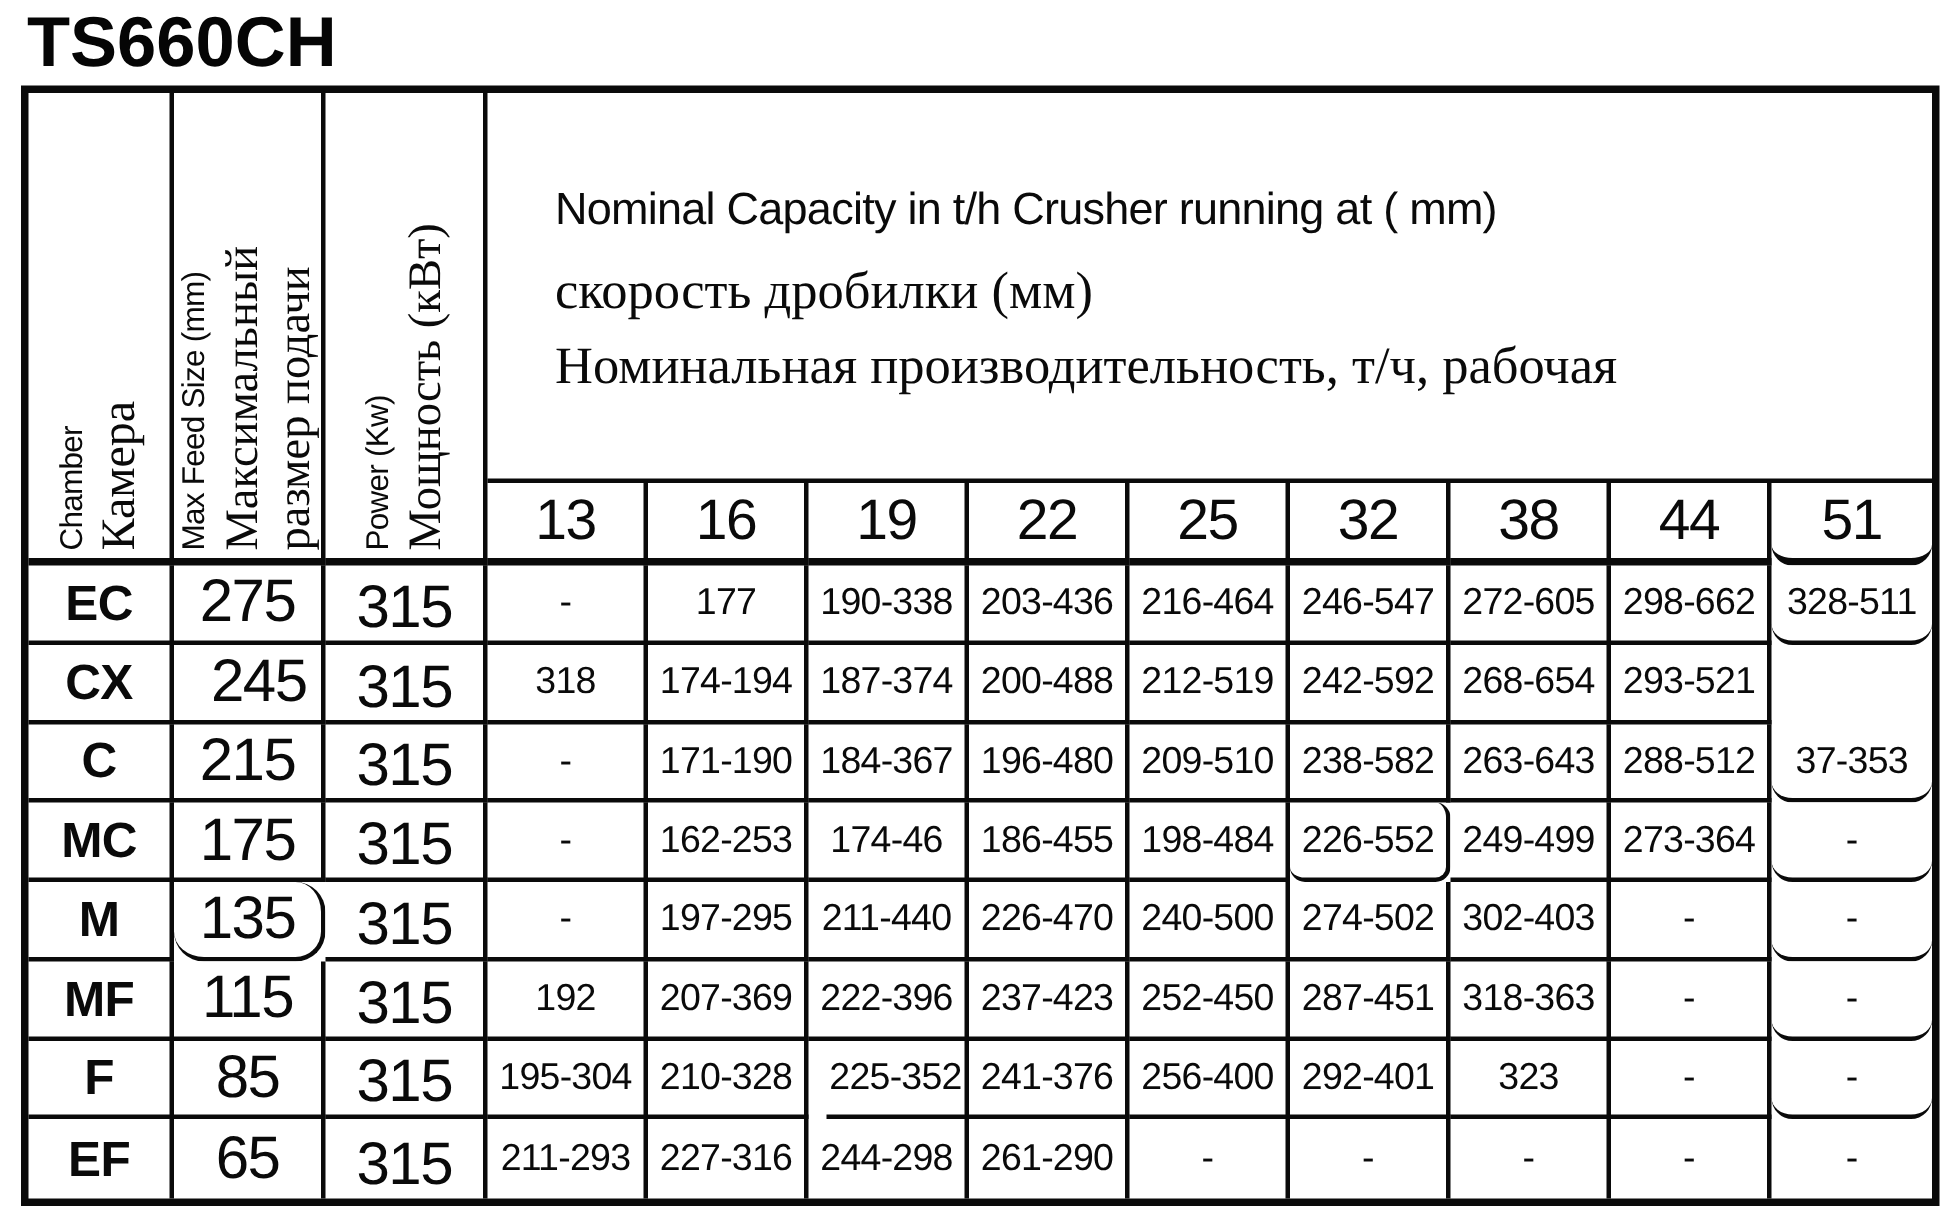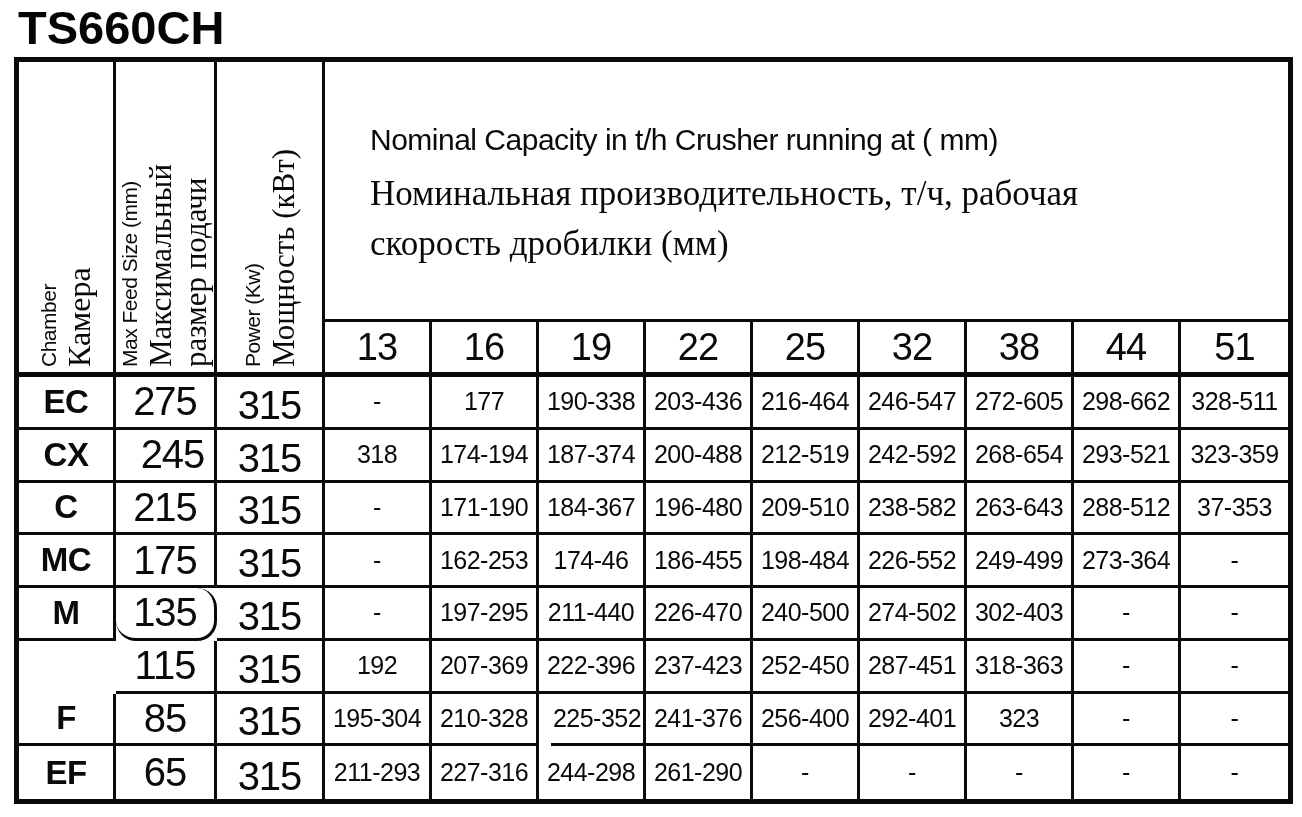--- a/index.html
+++ b/index.html
@@ -19,21 +19,21 @@
     grid-template-rows:260px 55px repeat(8,1fr);
   }
 
   .cell{
     box-sizing:border-box;
     border-right:3px solid #0a0a0a;
     border-bottom:3px solid #0a0a0a;
     display:flex;align-items:center;justify-content:center;
     overflow:hidden;
   }
-  .last-col{border-right:none;}
+  .last-col{border-right:none;border-radius:14px;}
   .last-row{border-bottom:none;}
   .thickb{border-bottom-width:5px;}
 
   
   .vcell{position:relative;}
   .vc1{grid-column:1;grid-row:1/3;}
   .vc2{grid-column:2;grid-row:1/3;}
   .vc3{grid-column:3;grid-row:1/3;}
   .vrot{
     position:absolute;left:50%;top:50%;
@@ -69,22 +69,22 @@
   .val-cell{font-size:25px;letter-spacing:-0.5px;white-space:nowrap;}
 </style>
 </head>
 <body>
 
 <div class="page-title">TS660CH</div>
 
 <div class="spec-table" id="grid">
   <div class="cell cap-header">
     <div class="cap-en">Nominal Capacity in t/h Crusher running at ( mm)</div>
+    <div class="cap-ru">скорость дробилки (мм)</div>
     <div class="cap-ru">Номинальная производительность, т/ч, рабочая</div>
-    <div class="cap-ru">скорость дробилки (мм)</div>
   </div>
 <div class="cell vcell vc1 thickb">
       <div class="vrot vrot1">
         <div class="v-en">Chamber</div>
         <div class="v-ru">Камера</div>
       </div>
     </div>
     <div class="cell vcell vc2 thickb">
       <div class="vrot vrot2">
         <div class="v-en">Max Feed Size (mm)</div>
@@ -123,57 +123,57 @@
     <div class="cell feed-cell" style="grid-area: 4 / 2; padding-left: 15px;">245</div>
     <div class="cell power-cell" style="grid-area: 4 / 3;">315</div>
     <div class="cell val-cell" style="grid-area: 4 / 4;">318</div>
     <div class="cell val-cell" style="grid-area: 4 / 5;">174-194</div>
     <div class="cell val-cell" style="grid-area: 4 / 6;">187-374</div>
     <div class="cell val-cell" style="grid-area: 4 / 7;">200-488</div>
     <div class="cell val-cell" style="grid-area: 4 / 8;">212-519</div>
     <div class="cell val-cell" style="grid-area: 4 / 9;">242-592</div>
     <div class="cell val-cell" style="grid-area: 4 / 10;">268-654</div>
     <div class="cell val-cell" style="grid-area: 4 / 11;">293-521</div>
-    <div class="cell val-cell last-col" style="grid-area: 4 / 12;">323-359</div>
     <div class="cell label-cell" style="grid-area: 5 / 1;">C</div>
     <div class="cell feed-cell" style="grid-area: 5 / 2;">215</div>
     <div class="cell power-cell" style="grid-area: 5 / 3;">315</div>
     <div class="cell val-cell" style="grid-area: 5 / 4;">-</div>
     <div class="cell val-cell" style="grid-area: 5 / 5;">171-190</div>
     <div class="cell val-cell" style="grid-area: 5 / 6;">184-367</div>
     <div class="cell val-cell" style="grid-area: 5 / 7;">196-480</div>
     <div class="cell val-cell" style="grid-area: 5 / 8;">209-510</div>
     <div class="cell val-cell" style="grid-area: 5 / 9;">238-582</div>
     <div class="cell val-cell" style="grid-area: 5 / 10;">263-643</div>
     <div class="cell val-cell" style="grid-area: 5 / 11;">288-512</div>
     <div class="cell val-cell last-col" style="grid-area: 5 / 12;">37-353</div>
     <div class="cell label-cell" style="grid-area: 6 / 1;">MC</div>
     <div class="cell feed-cell" style="grid-area: 6 / 2;">175</div>
     <div class="cell power-cell" style="grid-area: 6 / 3;">315</div>
     <div class="cell val-cell" style="grid-area: 6 / 4;">-</div>
     <div class="cell val-cell" style="grid-area: 6 / 5;">162-253</div>
     <div class="cell val-cell" style="grid-area: 6 / 6;">174-46</div>
     <div class="cell val-cell" style="grid-area: 6 / 7;">186-455</div>
     <div class="cell val-cell" style="grid-area: 6 / 8;">198-484</div>
-    <div class="cell val-cell" style="grid-area: 6 / 9;">226-552</div>
+    <div class="cell val-cell" style="grid-area: 6 / 9; border-radius: 10px;">226-552</div>
     <div class="cell val-cell" style="grid-area: 6 / 10;">249-499</div>
     <div class="cell val-cell" style="grid-area: 6 / 11;">273-364</div>
     <div class="cell val-cell last-col" style="grid-area: 6 / 12;">-</div>
     <div class="cell label-cell" style="grid-area: 7 / 1;">M</div>
     <div class="cell feed-cell" style="grid-area: 7 / 2; border-radius: 20px;">135</div>
     <div class="cell power-cell" style="grid-area: 7 / 3;">315</div>
     <div class="cell val-cell" style="grid-area: 7 / 4;">-</div>
     <div class="cell val-cell" style="grid-area: 7 / 5;">197-295</div>
     <div class="cell val-cell" style="grid-area: 7 / 6;">211-440</div>
     <div class="cell val-cell" style="grid-area: 7 / 7;">226-470</div>
     <div class="cell val-cell" style="grid-area: 7 / 8;">240-500</div>
     <div class="cell val-cell" style="grid-area: 7 / 9;">274-502</div>
     <div class="cell val-cell" style="grid-area: 7 / 10;">302-403</div>
     <div class="cell val-cell" style="grid-area: 7 / 11;">-</div>
     <div class="cell val-cell last-col" style="grid-area: 7 / 12;">-</div>
+    <div class="cell label-cell" style="grid-area: 8 / 1;">MF</div>
     <div class="cell feed-cell" style="grid-area: 8 / 2; text-align: right;">115</div>
     <div class="cell power-cell" style="grid-area: 8 / 3;">315</div>
     <div class="cell val-cell" style="grid-area: 8 / 4;">192</div>
     <div class="cell val-cell" style="grid-area: 8 / 5;">207-369</div>
     <div class="cell val-cell" style="grid-area: 8 / 6;">222-396</div>
     <div class="cell val-cell" style="grid-area: 8 / 7;">237-423</div>
     <div class="cell val-cell" style="grid-area: 8 / 8;">252-450</div>
     <div class="cell val-cell" style="grid-area: 8 / 9;">287-451</div>
     <div class="cell val-cell" style="grid-area: 8 / 10;">318-363</div>
     <div class="cell val-cell" style="grid-area: 8 / 11;">-</div>

